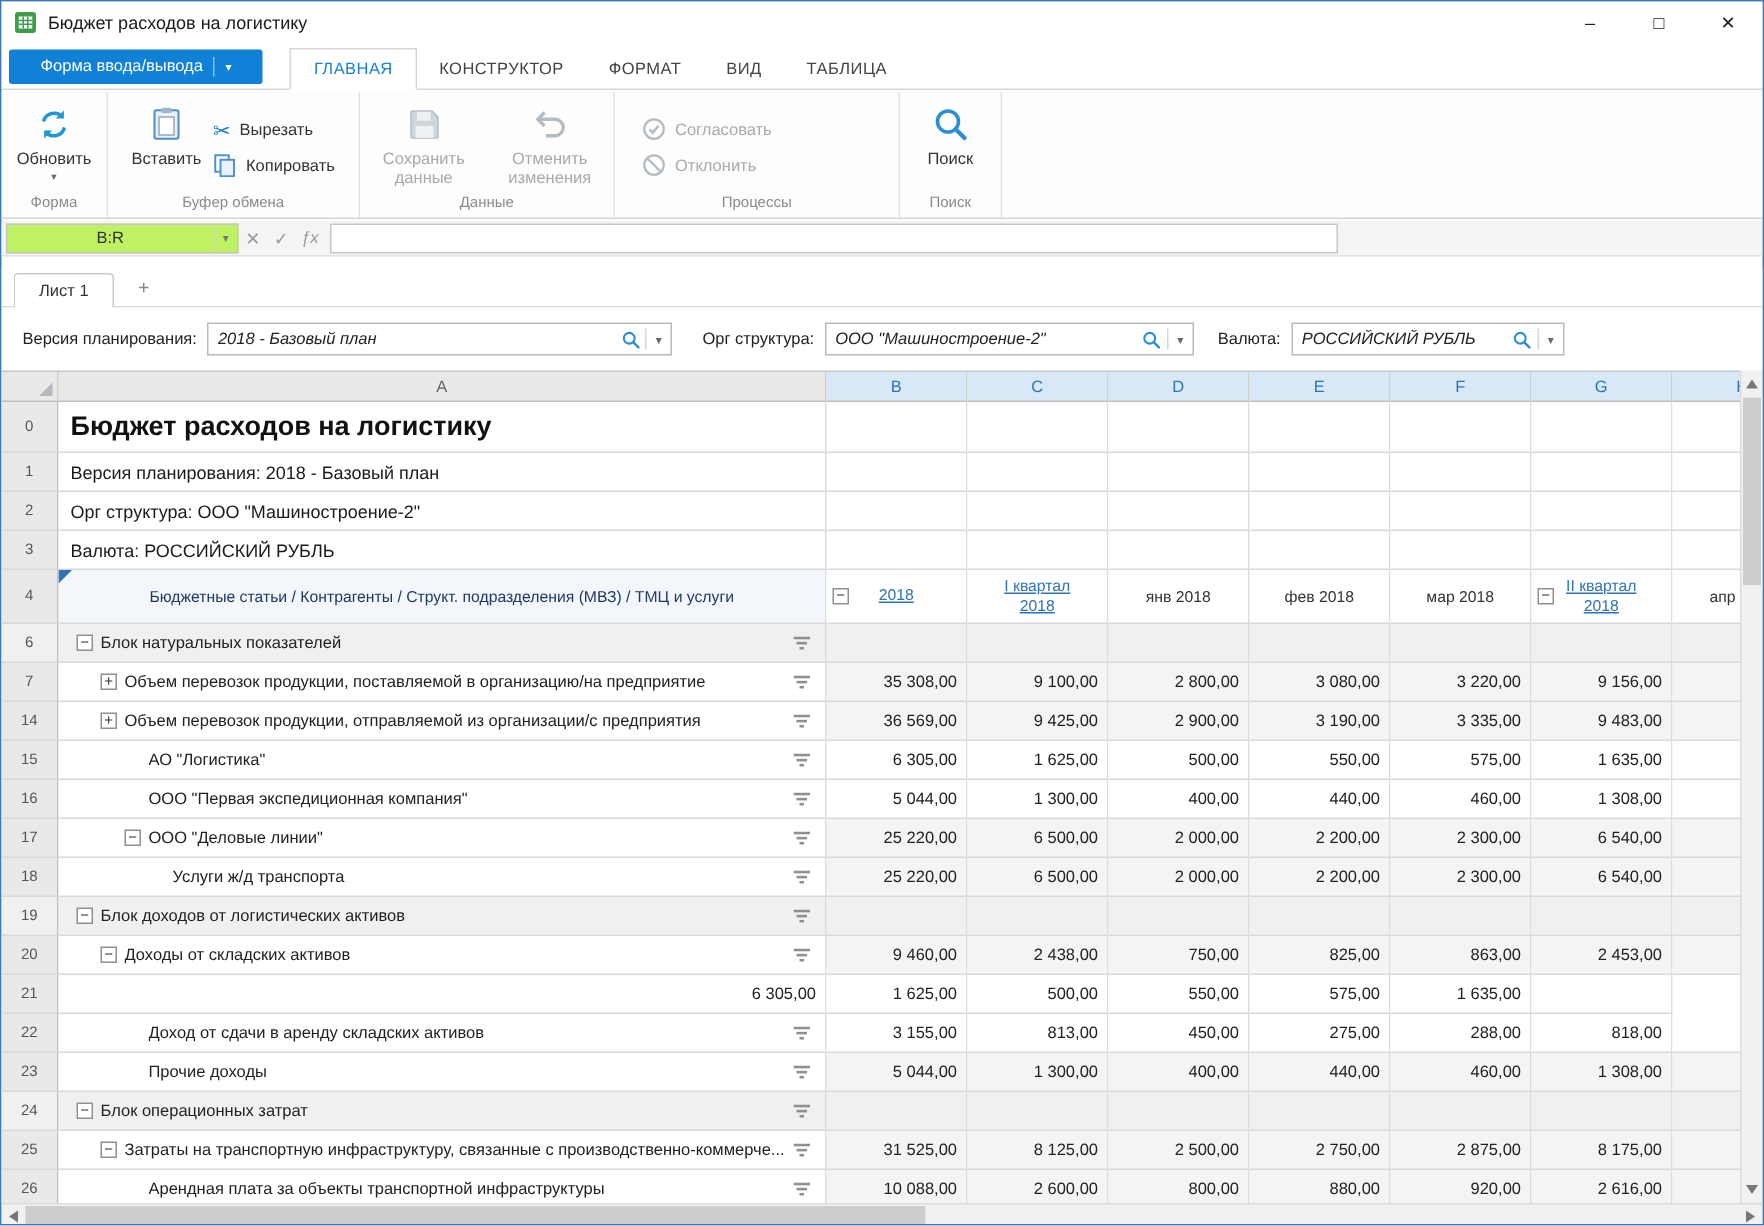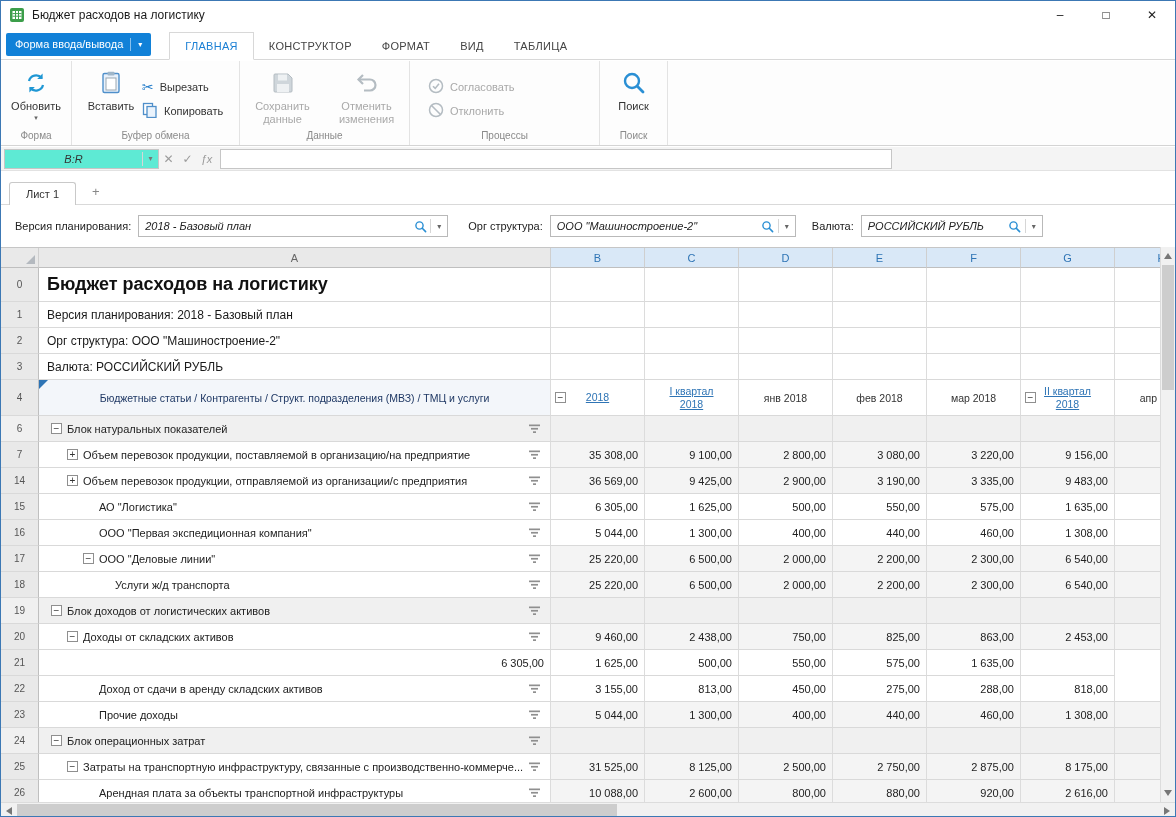--- a/index.html
+++ b/index.html
@@ -8,21 +8,21 @@
 
   
   .titlebar { position:absolute; top:0; left:0; right:0; height:28px; display:flex; align-items:center; background:#fff; padding-left:8px; }
   .app-icon { width:16px; height:16px; margin-right:7px; display:flex; }
   .title-text { font-size:12px; color:#1a1a1a; }
   .win-controls { position:absolute; right:0; top:0; height:28px; display:flex; }
   .win-btn { width:46px; height:28px; display:flex; align-items:center; justify-content:center; font-size:12px; color:#222; cursor:default; }
 
   
   .tabrow { position:absolute; top:28px; left:0; right:0; height:31px; display:flex; align-items:flex-end; border-bottom:1px solid #d8d8d8; background:#fff; padding-left:5px; }
-  .form-io-btn { height:23px; align-self:center; background:#1181d8; color:#fff; font-size:11px; display:flex; align-items:center; padding:0 9px; border-radius:2px; margin-right:18px; }
+  .form-io-btn { height:23px; align-self:center; background:#1181d8; color:#fff; font-size:11px; display:flex; align-items:center; padding:0 21px; border-radius:2px; margin-right:18px; }
   .form-io-btn .divider { width:1px; height:13px; background:rgba(255,255,255,.5); margin:0 7px; }
   .form-io-btn .caret { font-size:8px; }
   .tabs { display:flex; height:100%; align-items:flex-end; }
   .tab { padding:7px 15px 7px 15px; font-size:11px; color:#444; letter-spacing:.3px; }
   .tab.active { background:#fff; border:1px solid #d8d8d8; border-bottom:1px solid #fff; margin-bottom:-1px; color:#1a7fd4; }
 
   
   .ribbon { position:absolute; top:60px; left:0; right:0; height:85px; background:#fdfdfd; border-bottom:1px solid #d4d4d4; display:flex; }
   .rgroup { height:100%; border-right:1px solid #e3e3e3; display:flex; flex-direction:column; }
   .rg-content { flex:1; display:flex; align-items:flex-start; padding-top:5px; }
@@ -32,21 +32,21 @@
   .bigbtn .blabel { line-height:13px; margin-top:2px; }
   .bigbtn.disabled { color:#a9a9a9; }
   .caret-under { font-size:7px; color:#666; margin-top:1px; }
   .smallstack { display:flex; flex-direction:column; gap:6px; padding-top:12px; }
   .smallbtn { display:flex; align-items:center; gap:6px; font-size:11px; color:#333; height:18px; }
   .smallbtn.disabled { color:#a9a9a9; }
   .cut-glyph { color:#1f7ac9; font-size:14px; line-height:14px; }
 
   
   .fbar { position:absolute; top:146px; left:0; right:0; height:24px; background:#f4f4f4; border-bottom:1px solid #e2e2e2; display:flex; align-items:center; padding:0 3px; }
-  .namebox { width:155px; height:20px; background:#5eead4; border:1px solid #c6c6c6; display:flex; align-items:center; font-size:11px; color:#333;font-style:italic; }
+  .namebox { width:155px; height:20px; background:#bef264; border:1px solid #c6c6c6; display:flex; align-items:center; font-size:11px; color:#333; }
   .namebox .nval { flex:1; text-align:center; }
   .namebox .ndiv { width:1px; height:14px; background:#d6d6d6; }
   .namebox .caret { width:15px; text-align:center; font-size:8px; color:#777; }
   .fbar-ico { width:19px; text-align:center; color:#9a9a9a; font-size:12px; }
   .fbar-ico.fx { font-style:italic; font-size:11px; }
   .finput { width:672px; height:20px; background:#fff; border:1px solid #c6c6c6; margin-left:4px; font-size:11px; padding:0 4px; color:#222; line-height:18px; }
 
   
   .sheetrow { position:absolute; top:177px; left:0; right:0; height:27px; border-bottom:1px solid #d9d9d9; display:flex; align-items:flex-end; padding-left:8px; background:#fff; }
   .sheettab { padding:5px 16px; font-size:11px; color:#333; background:#fff; border:1px solid #c9c9c9; border-bottom:none; border-radius:3px 3px 0 0; margin-bottom:-1px; z-index:2; }

